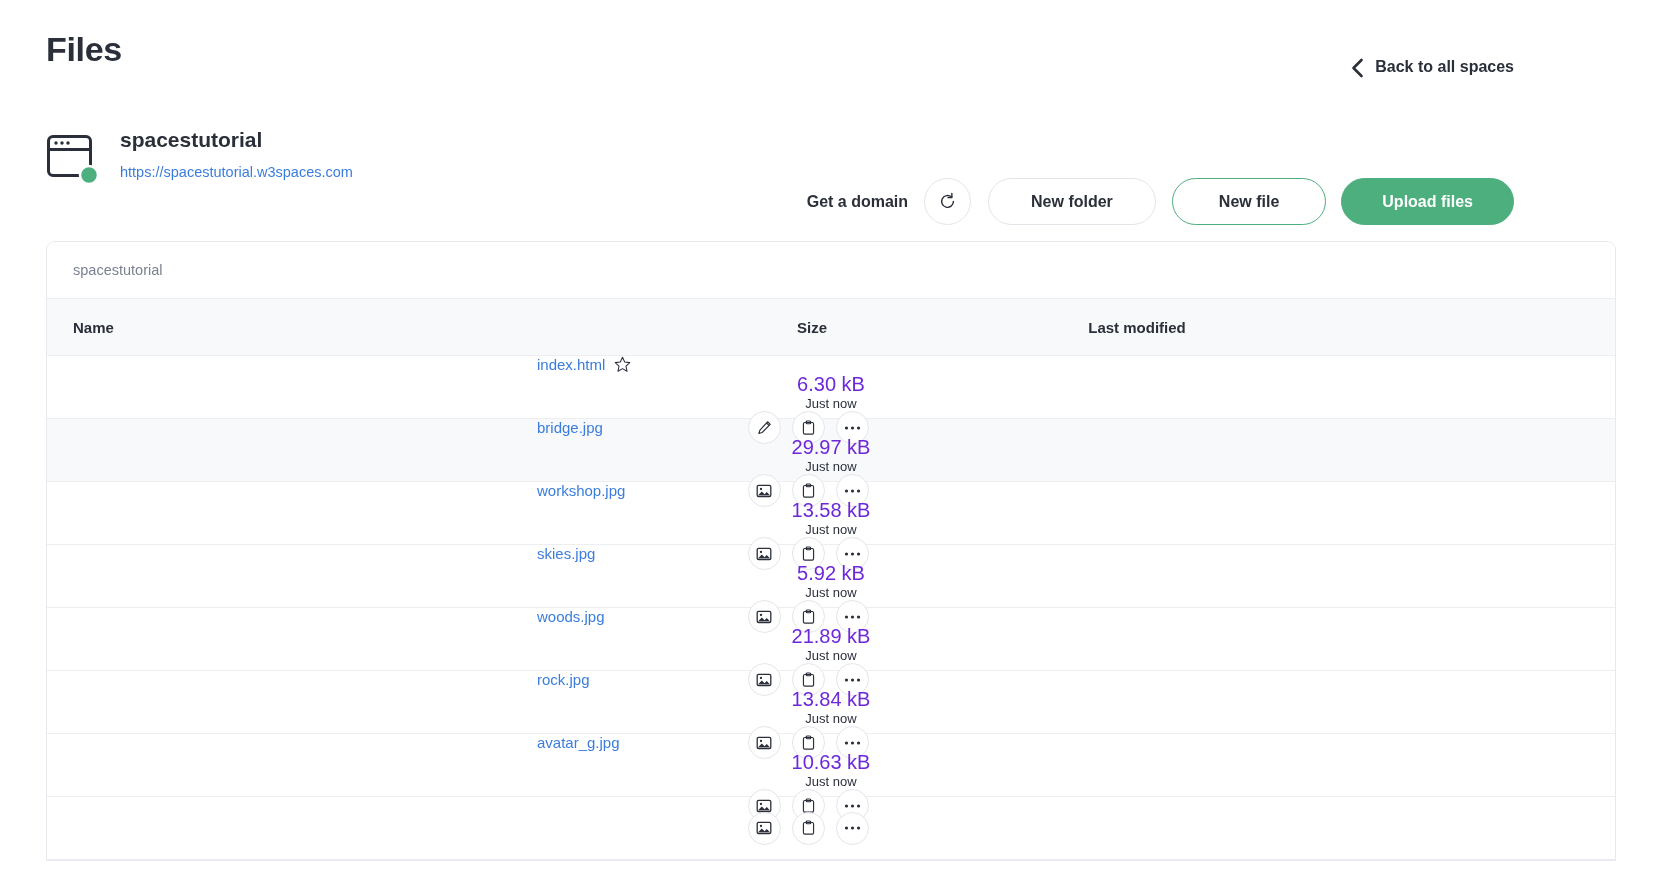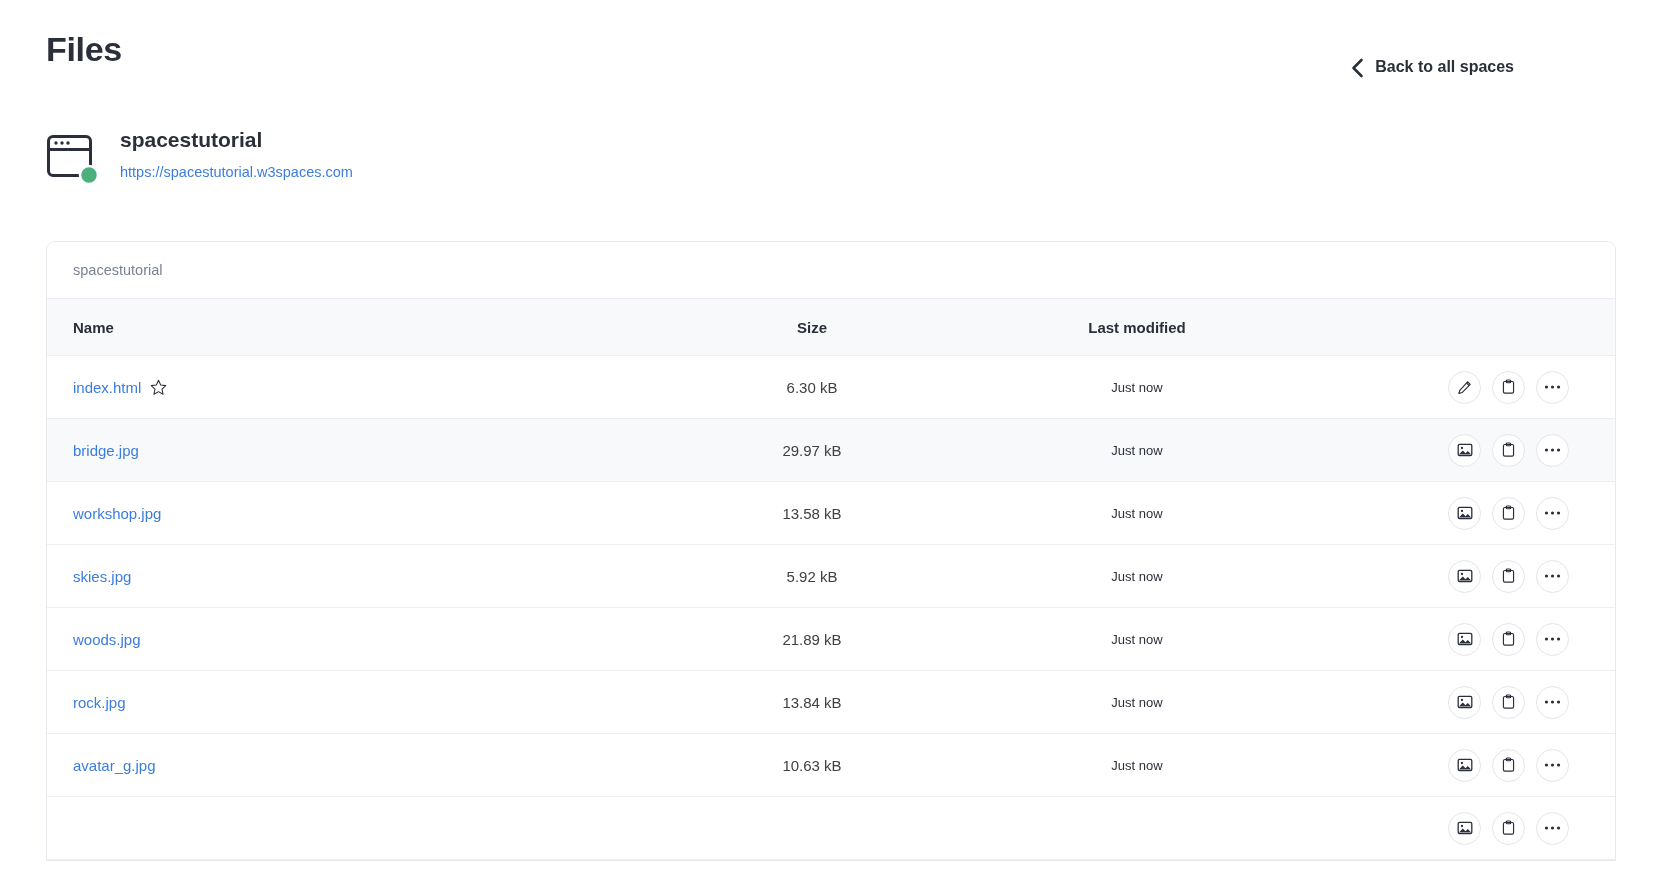--- a/index.html
+++ b/index.html
@@ -112,28 +112,29 @@
   .col-name  { width: 640px; padding-left: 26px; }
   .col-size  { width: 250px; text-align: center; }
   .col-mod   { width: 400px; text-align: center; }
   .col-act   { flex: 1; }
 
   .row {
     display: flex; align-items: center;
     height: 63px;
     border-bottom: 1px solid #eceef2;
     background: #fff;
+    flex-direction: column;
   }
   .row.alt { background: #f8f9fb; }
   .row .col-name {
     display: flex; align-items: center; gap: 9px;
     font-size: 15px;
   }
   .file-link { color: #3b7ddd; text-decoration: none; cursor: pointer; font-size: 15px; }
-  .row .col-size { font-size: 15px; color: #404040; }
+  .row .col-size { font-size: 20px; color: #6d28d9; }
   .row .col-mod  { font-size: 13px; color: #2b2f3a; }
   .row .col-act {
     display: flex; align-items: center; justify-content: flex-end;
     gap: 11px; padding-right: 46px;
   }
   .icon-btn {
     width: 33px; height: 33px; border-radius: 50%;
     border: 1px solid #e3e5ea; background: #fff;
     display: flex; align-items: center; justify-content: center;
     cursor: pointer; flex: 0 0 auto;
@@ -167,20 +168,36 @@
         <circle cx="22" cy="13" r="1.7" fill="#2b2f3a"></circle>
         <circle cx="43" cy="45" r="9" fill="#4caf7d" stroke="#ffffff" stroke-width="2.5"></circle>
       </svg>
     </div>
     <div class="space-text">
       <div class="space-name">spacestutorial</div>
       <a class="space-url" href="#">https://spacestutorial.w3spaces.com</a>
     </div>
   </div>
 
+  <div class="actions">
+    <div class="get-domain">Get a domain</div>
+
+    <div class="refresh-btn">
+      <span>
+        <svg width="19" height="19" viewBox="0 0 20 20">
+          <path d="M16.2 10a6.2 6.2 0 1 1-1.9-4.5" fill="none" stroke="#2b2f3a" stroke-width="1.5" stroke-linecap="round"></path>
+          <path d="M14.6 1.6 L14.6 5.9 L10.4 5.9" fill="none" stroke="#2b2f3a" stroke-width="1.5" stroke-linecap="round" stroke-linejoin="round"></path>
+        </svg>
+      </span>
+    </div>
+
+    <div class="pill pill-new-folder">New folder</div>
+    <div class="pill pill-new-file">New file</div>
+    <div class="pill pill-upload">Upload files</div>
+  </div>
 
   <div class="card">
 
     <div class="breadcrumb-bar">
       <span>spacestutorial</span>
     </div>
 
     <div class="thead">
       <div class="col-name">Name</div>
       <div class="col-size">Size</div>

